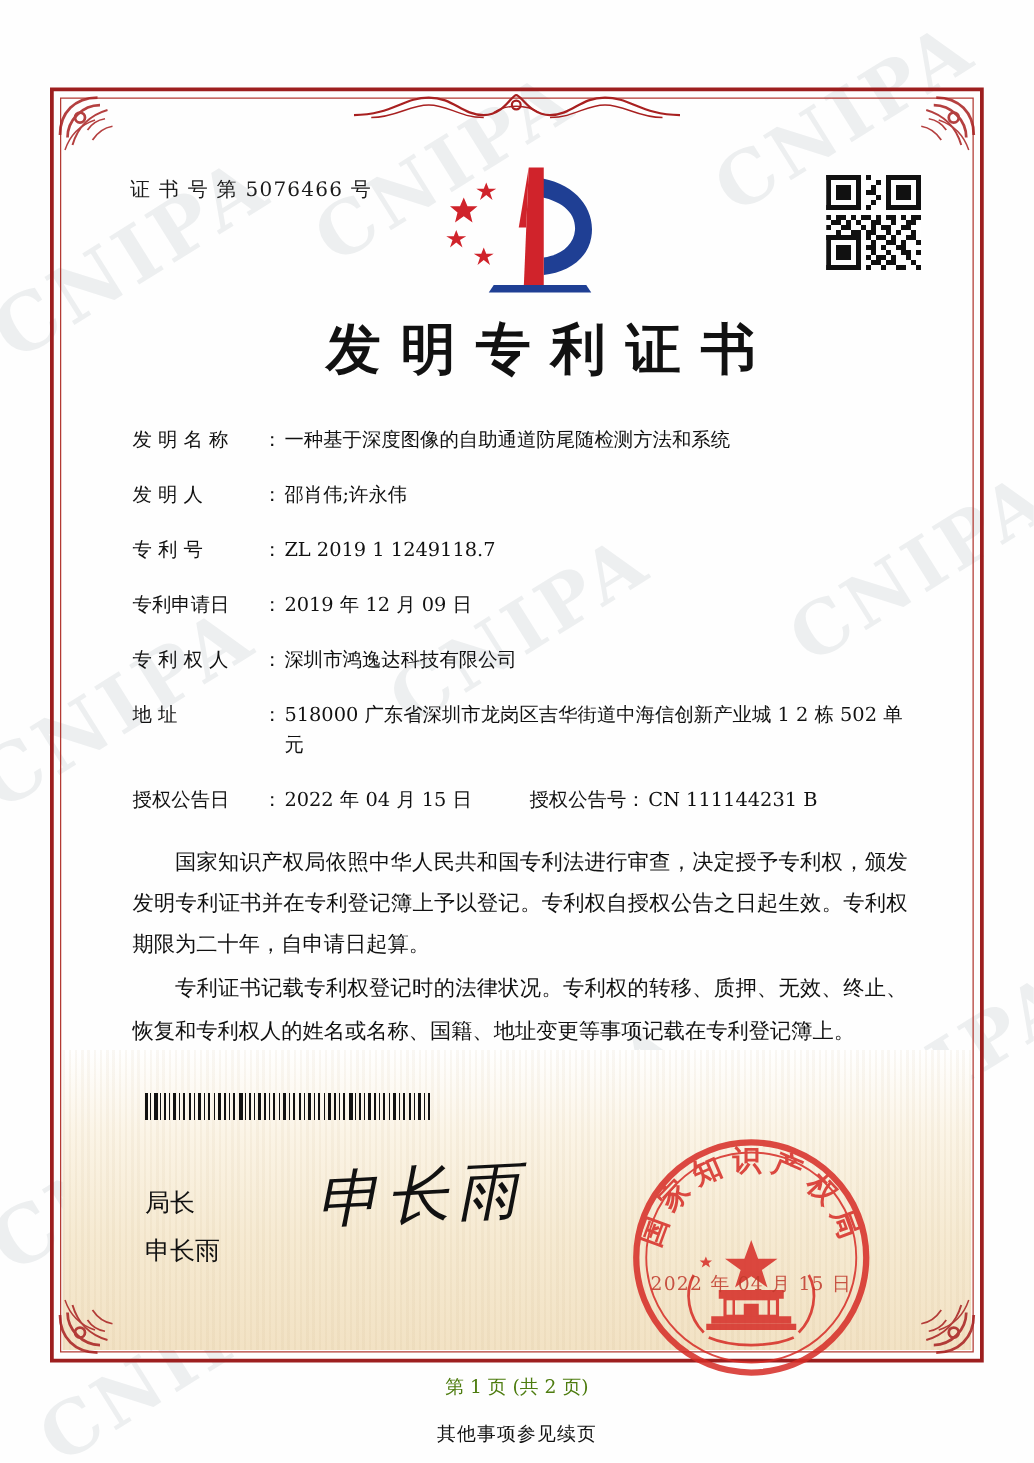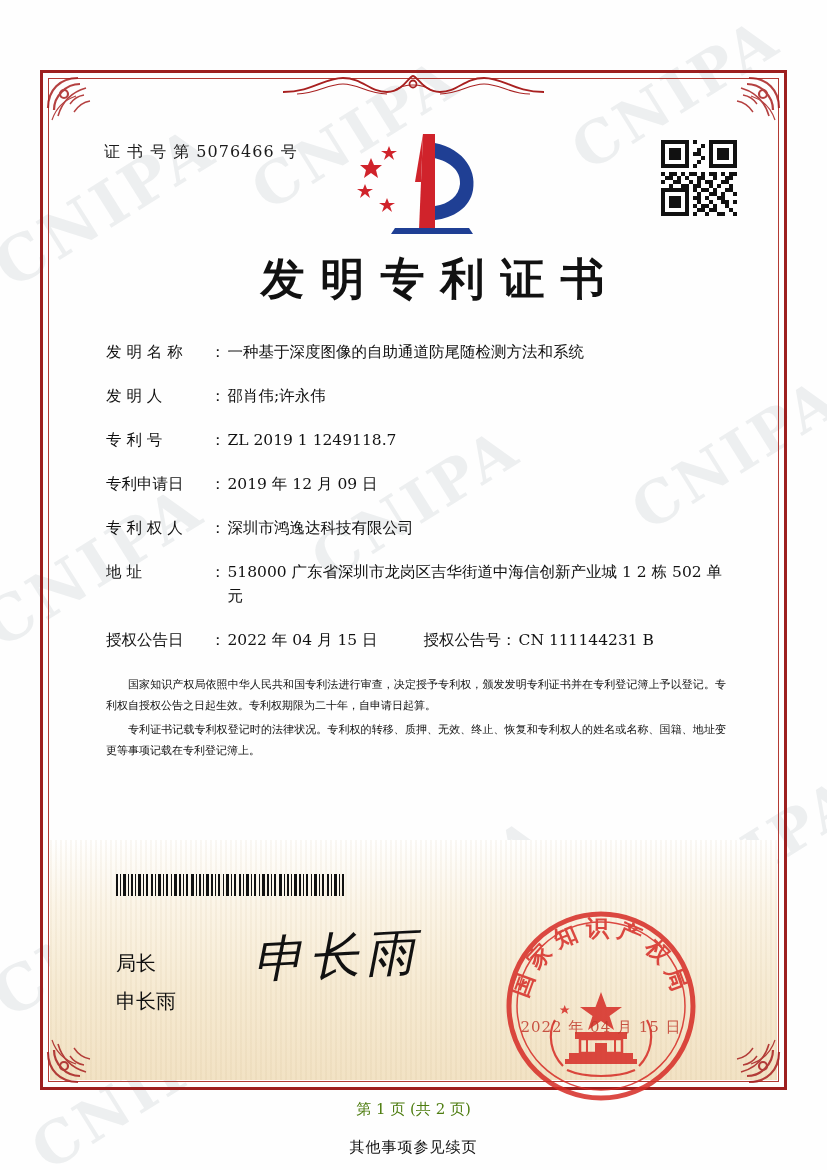--- a/index.html
+++ b/index.html
@@ -166,21 +166,21 @@
     margin-left: 46px;
     white-space: nowrap;
   }
 
   
   .paragraphs {
     position: absolute;
     left: 58px; top: 596px;
     width: 620px;
     font-family: "DejaVu Serif", "Liberation Serif", serif;
-    font-size: 11px;
+    font-size: 17px;
     line-height: 1.95;
     color: #111;
     text-align: justify;
   }
   .paragraphs p { margin: 0 0 2px 0; text-indent: 2em; }
 
   
   #barcode {
     position: absolute;
     left: 68px; top: 796px;

